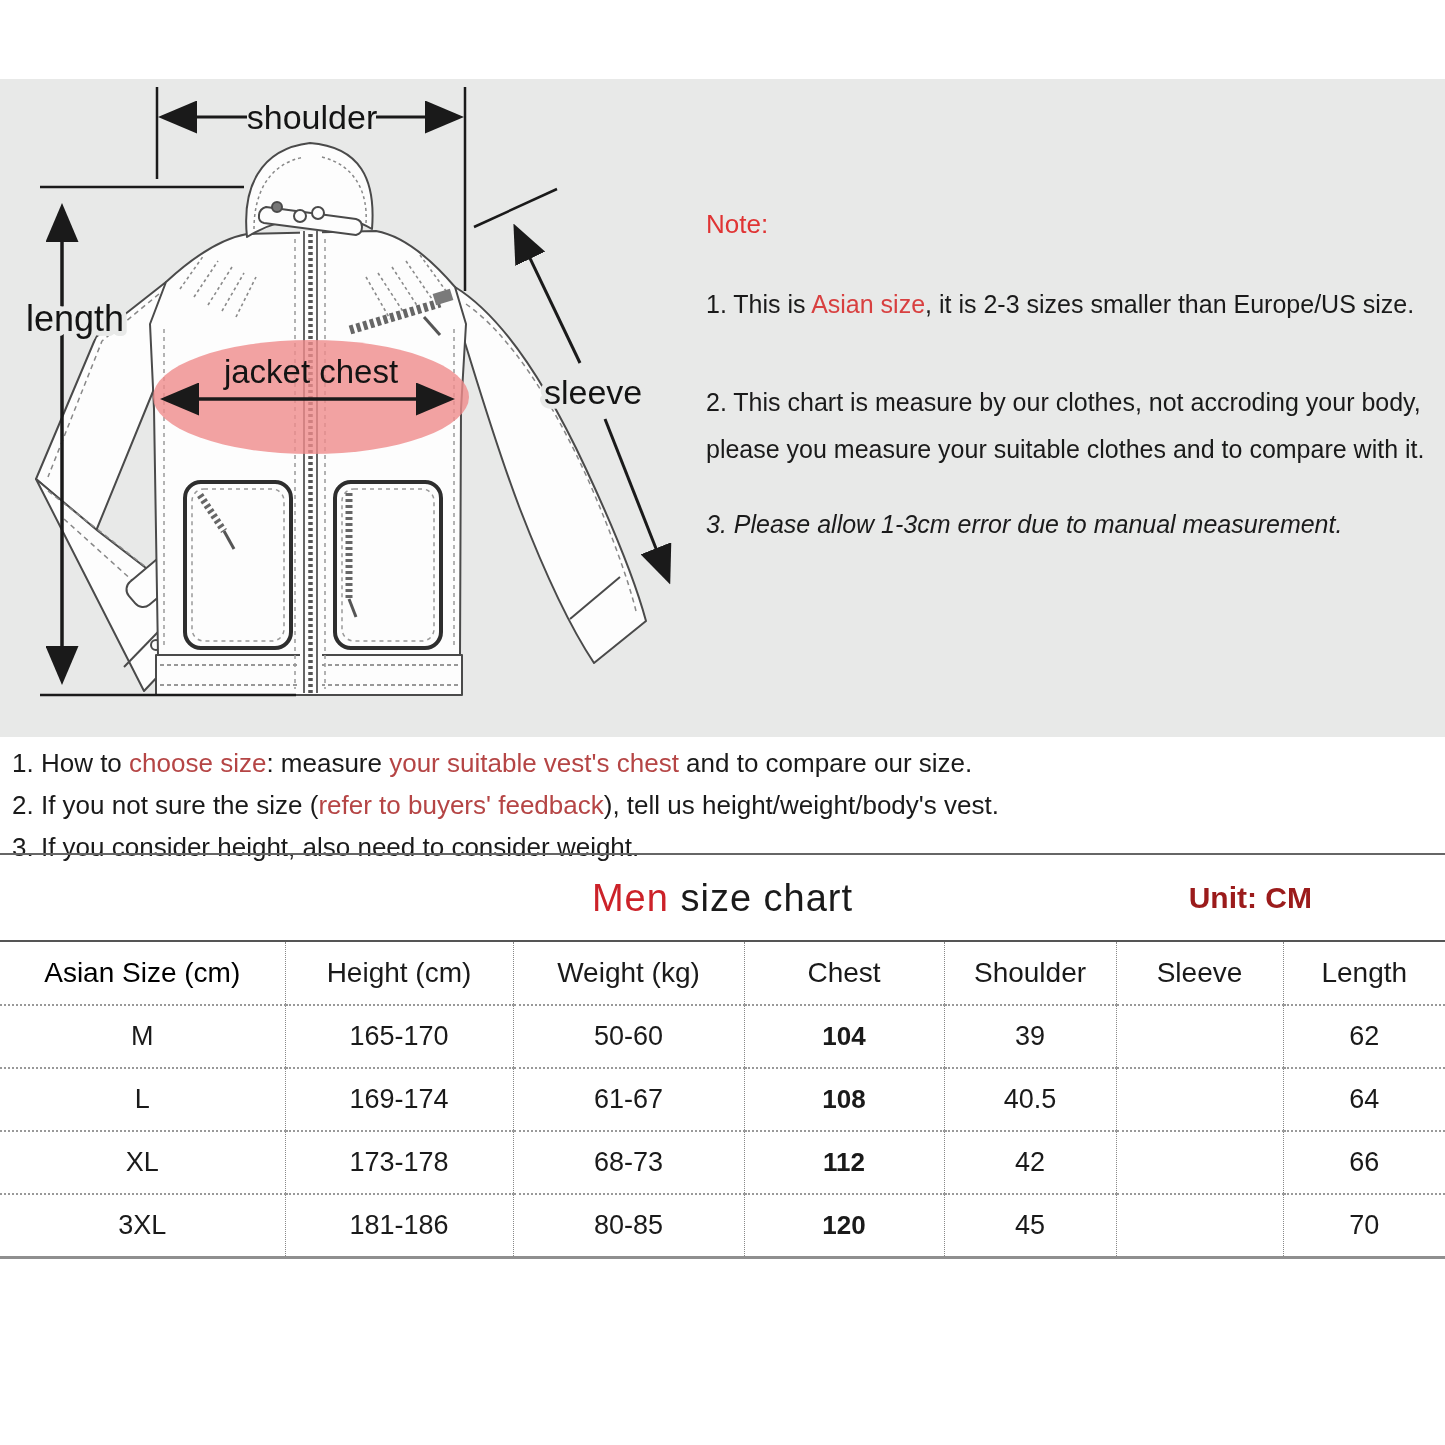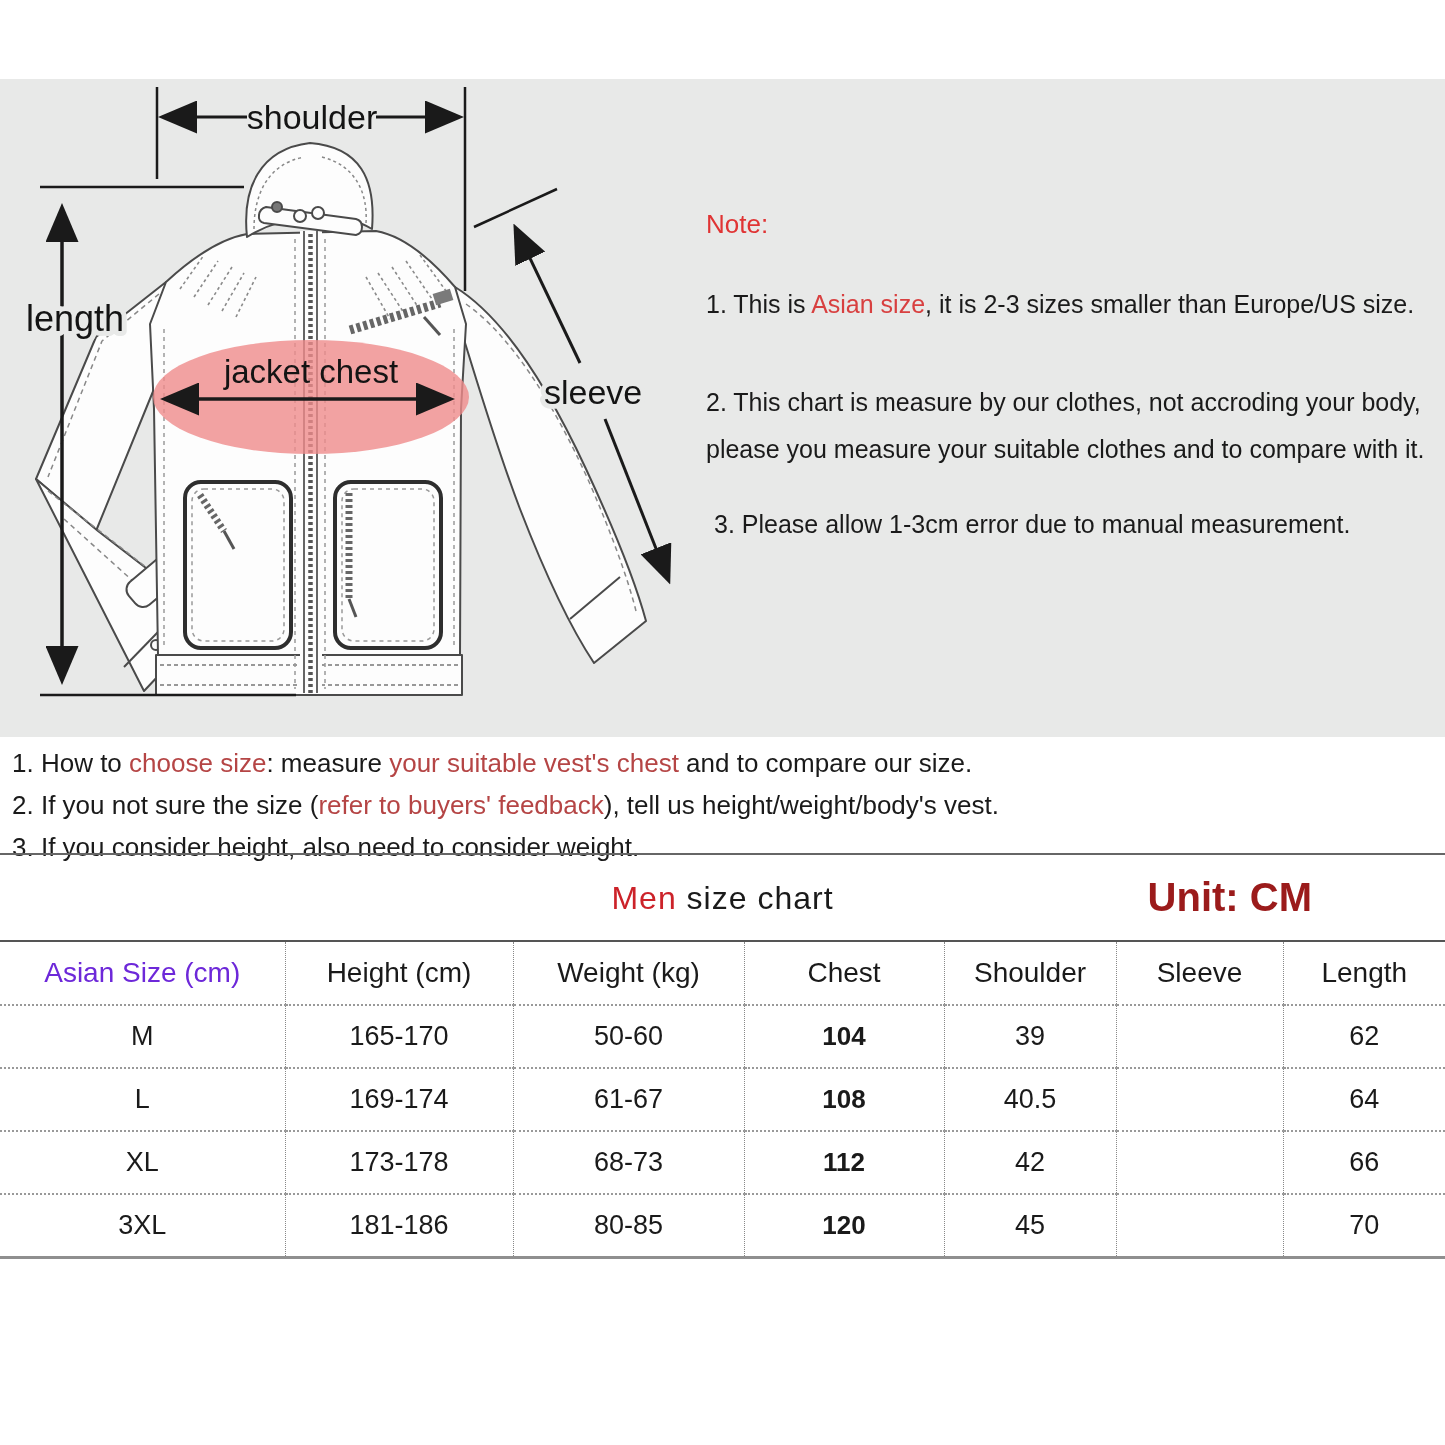--- a/index.html
+++ b/index.html
@@ -16,46 +16,46 @@
   .jacket-wrap svg{width:100%;height:100%;display:block;}
   svg text{font-family:"Liberation Sans", sans-serif;fill:#141414;}
   .halo{paint-order:stroke;stroke:#e8e9e8;stroke-width:10px;stroke-linejoin:round;}
 
   .notes{position:absolute;left:698px;top:0;width:747px;height:658px;font-size:25px;line-height:30px;}
   .notes p{position:absolute;margin:8px;white-space:nowrap;}
   .note-title{top:122px;left:0;color:#e03434;font-size:26px;}
   .note-1{top:202px;left:0;text-align:center;}
   .note-2{top:292px;left:0;line-height:47px;}
   .note-2 span{display:block;}
-  .note-3{top:422px;left:8px;}
+  .note-3{top:422px;left:0;font-style:italic;}
   .red-bright{color:#d84040;}
 
   
   .howto{position:absolute;left:8px;top:740px;width:1430px;font-size:26px;}
   .howto p{margin:4px;line-height:38px;white-space:nowrap;}
   .red-muted{color:#b54545;}
 
   
   .table-sec{position:absolute;left:0;top:853px;width:1445px;}
   .title-row{position:relative;height:85px;border-top:2px solid #666;text-align:center;}
-  .chart-title{font-size:32px;line-height:86px;letter-spacing:1px;}
+  .chart-title{font-size:38px;line-height:86px;letter-spacing:1px;}
   .chart-title .title-red{color:#cc2229;}
   .unit-label{
     position:absolute;right:133px;top:0;line-height:85px;
-    font-size:40px;font-weight:bold;color:#9b1b1b;
+    font-size:30px;font-weight:bold;color:#9b1b1b;
   }
   table.size-table{
     width:1445px;border-collapse:collapse;table-layout:fixed;
     border-top:2px solid #555;border-bottom:3px solid #8f8f8f;
   }
   .size-table th{
     height:60px;font-weight:normal;font-size:28px;text-align:center;
     border-right:1px dotted #888;border-bottom:2px dotted #999;
   }
-  .size-table th:first-child{color:#6d28d9;margin-top:24px;}
+  .size-table th:first-child{color:#000000;margin-top:24px;}
   .size-table th:last-child, .size-table td:last-child{border-right:none;}
   .size-table td{
     height:59px;text-align:center;font-size:27px;
     border-right:1px dotted #888;border-bottom:2px dotted #999;
   }
   .size-table tbody tr:last-child td{border-bottom:none;}
   .size-table td.chest{font-weight:bold;font-size:26px;}
 </style>
 </head>
 <body>

